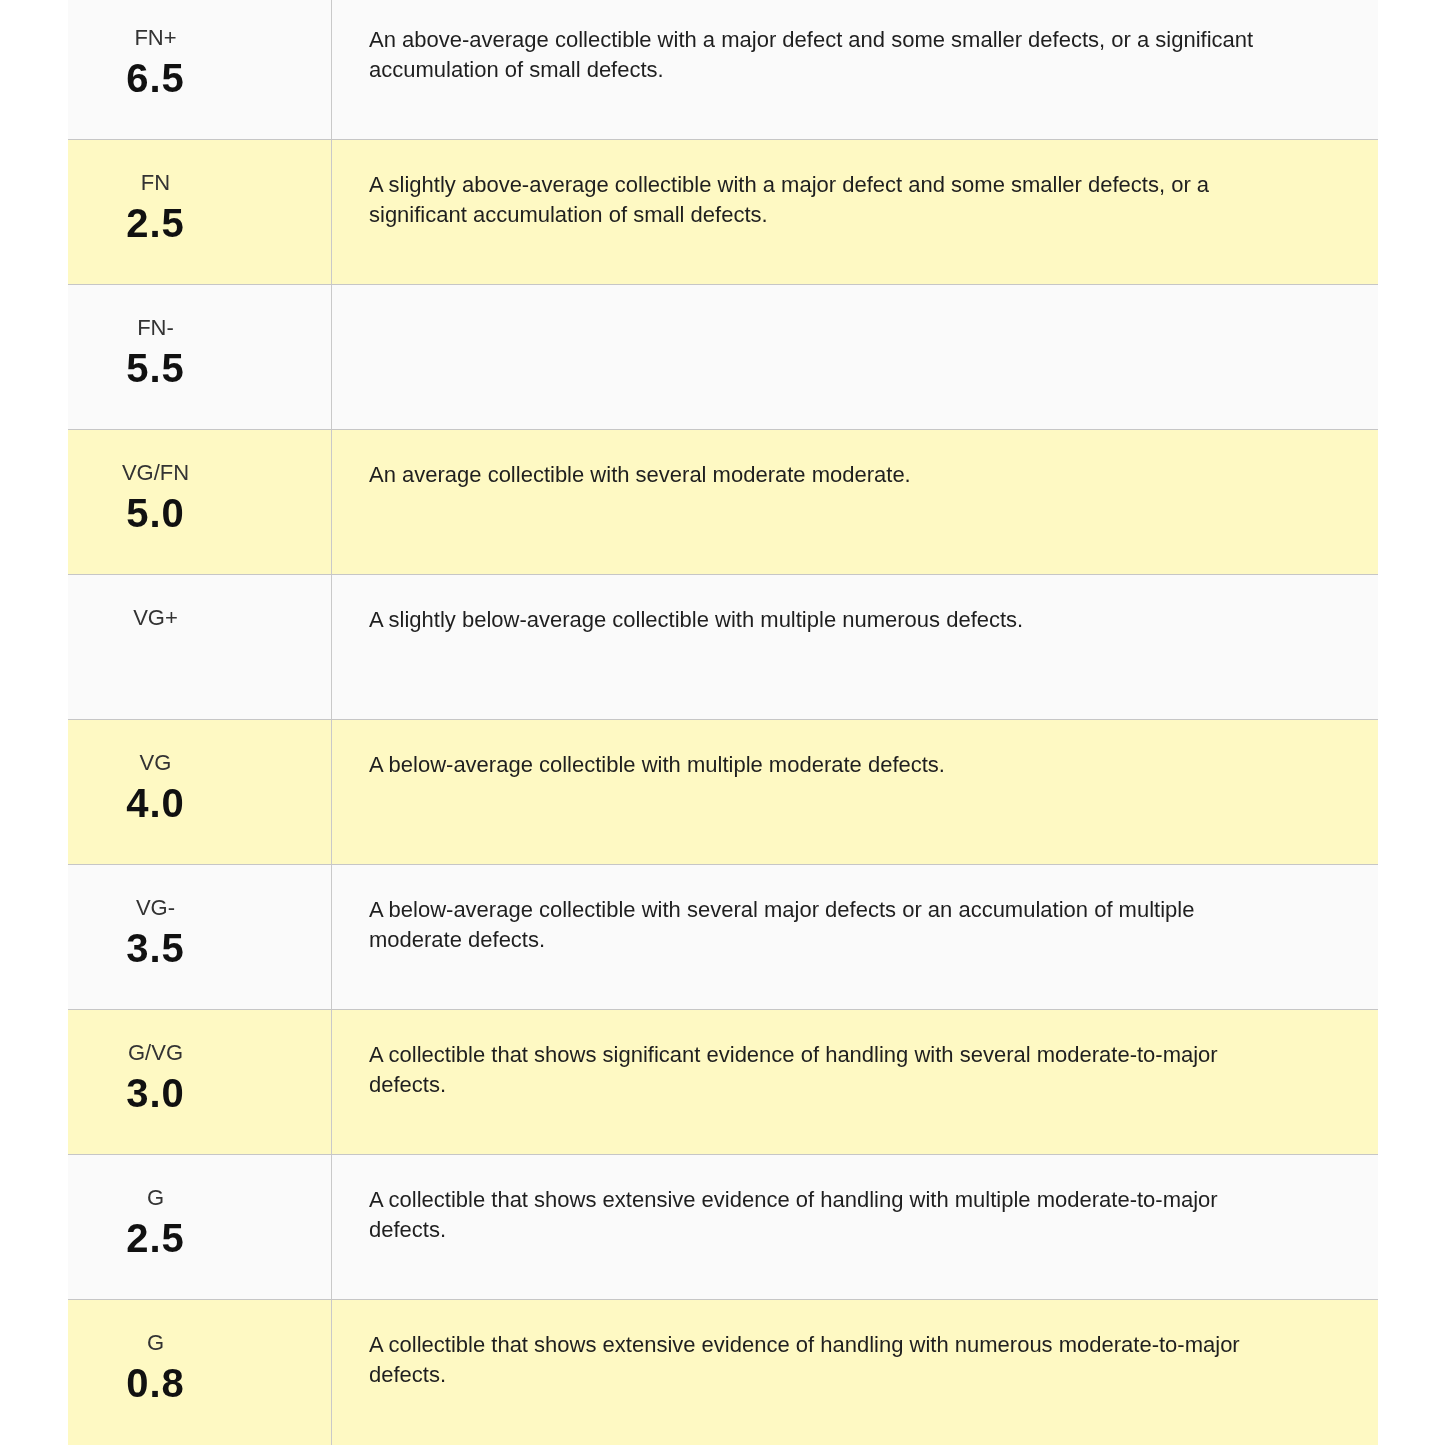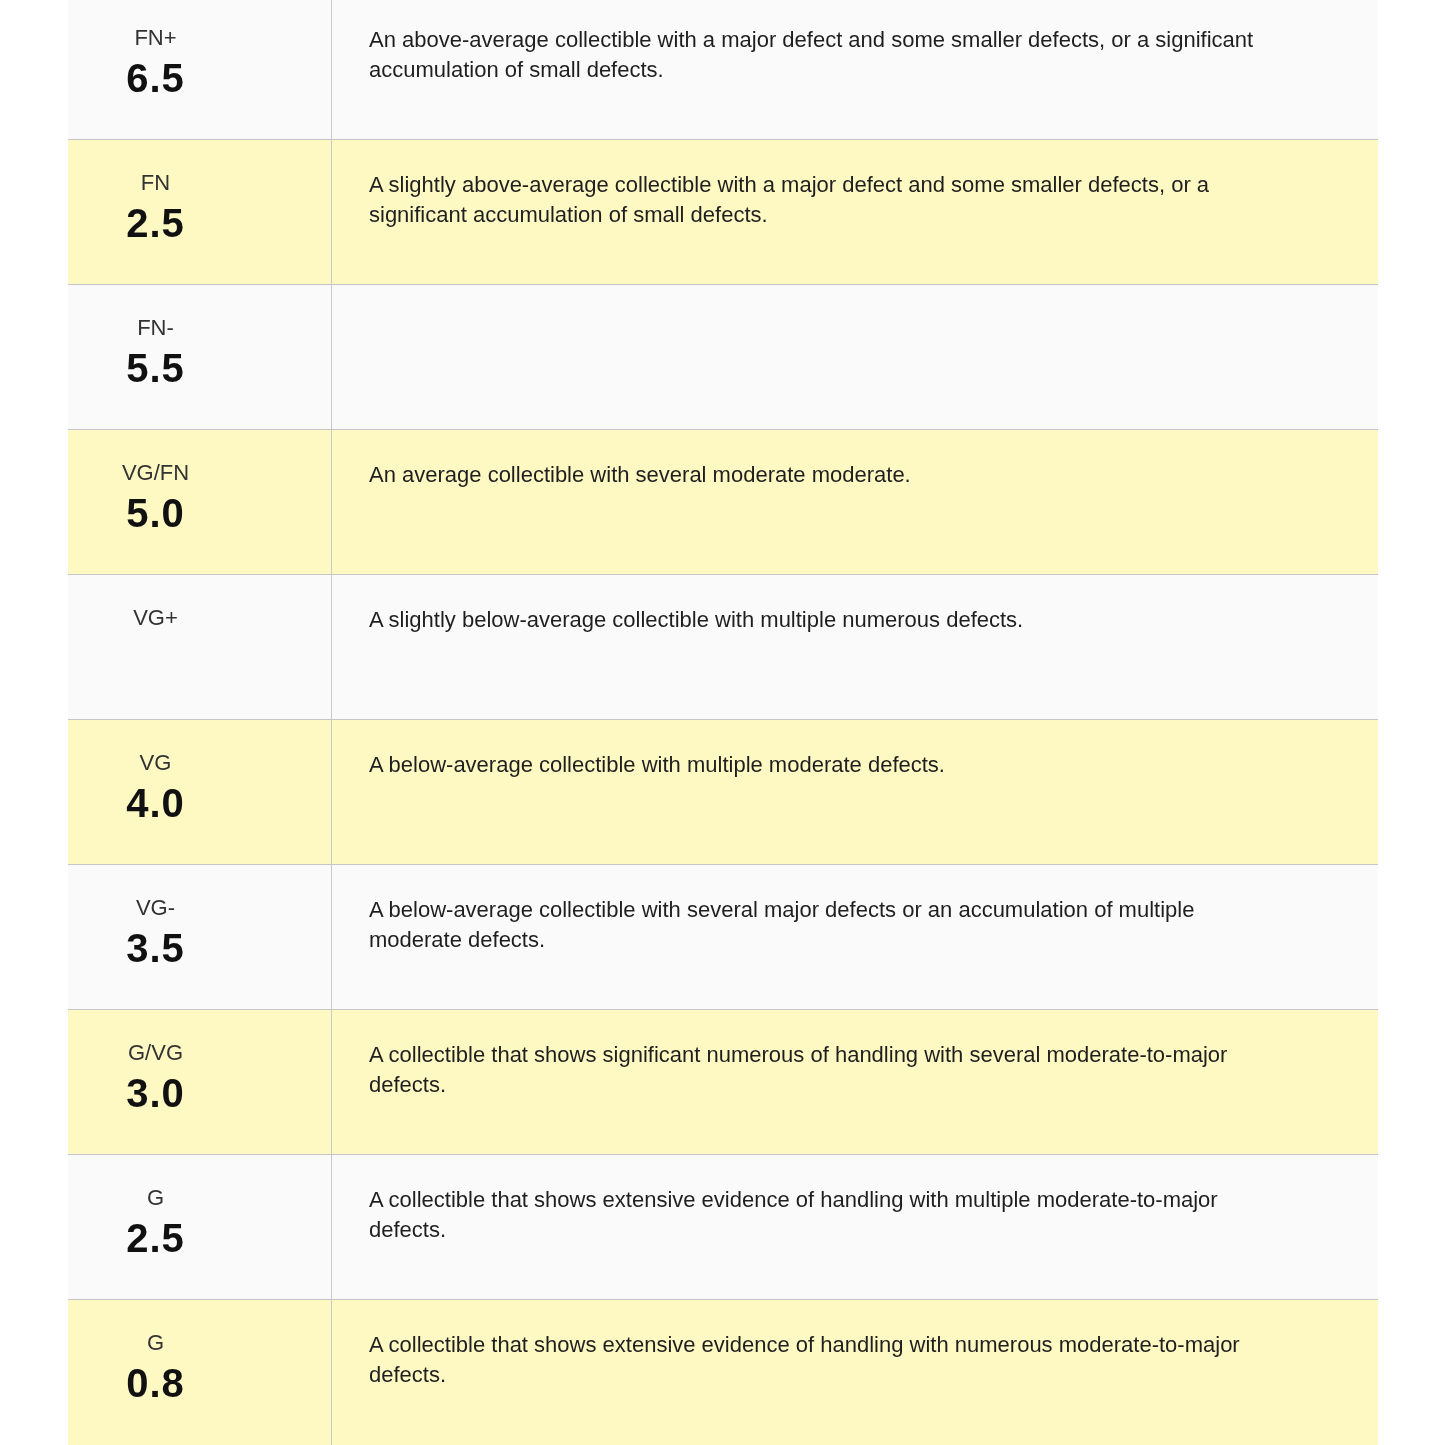--- a/index.html
+++ b/index.html
@@ -126,21 +126,21 @@
       </div>
       <div class="cell-desc">A below-average collectible with several major defects or an accumulation of multiple
 moderate defects.</div>
     </div>
 
     <div class="grade-row dark">
       <div class="cell-grade">
         <div class="grade-label">G/VG</div>
         <div class="grade-score">3.0</div>
       </div>
-      <div class="cell-desc">A collectible that shows significant numerous of handling with several moderate-to-major
+      <div class="cell-desc">A collectible that shows significant evidence of handling with several moderate-to-major
 defects.</div>
     </div>
 
     <div class="grade-row light">
       <div class="cell-grade">
         <div class="grade-label">G</div>
         <div class="grade-score">2.5</div>
       </div>
       <div class="cell-desc">A collectible that shows extensive evidence of handling with multiple moderate-to-major
 defects.</div>

